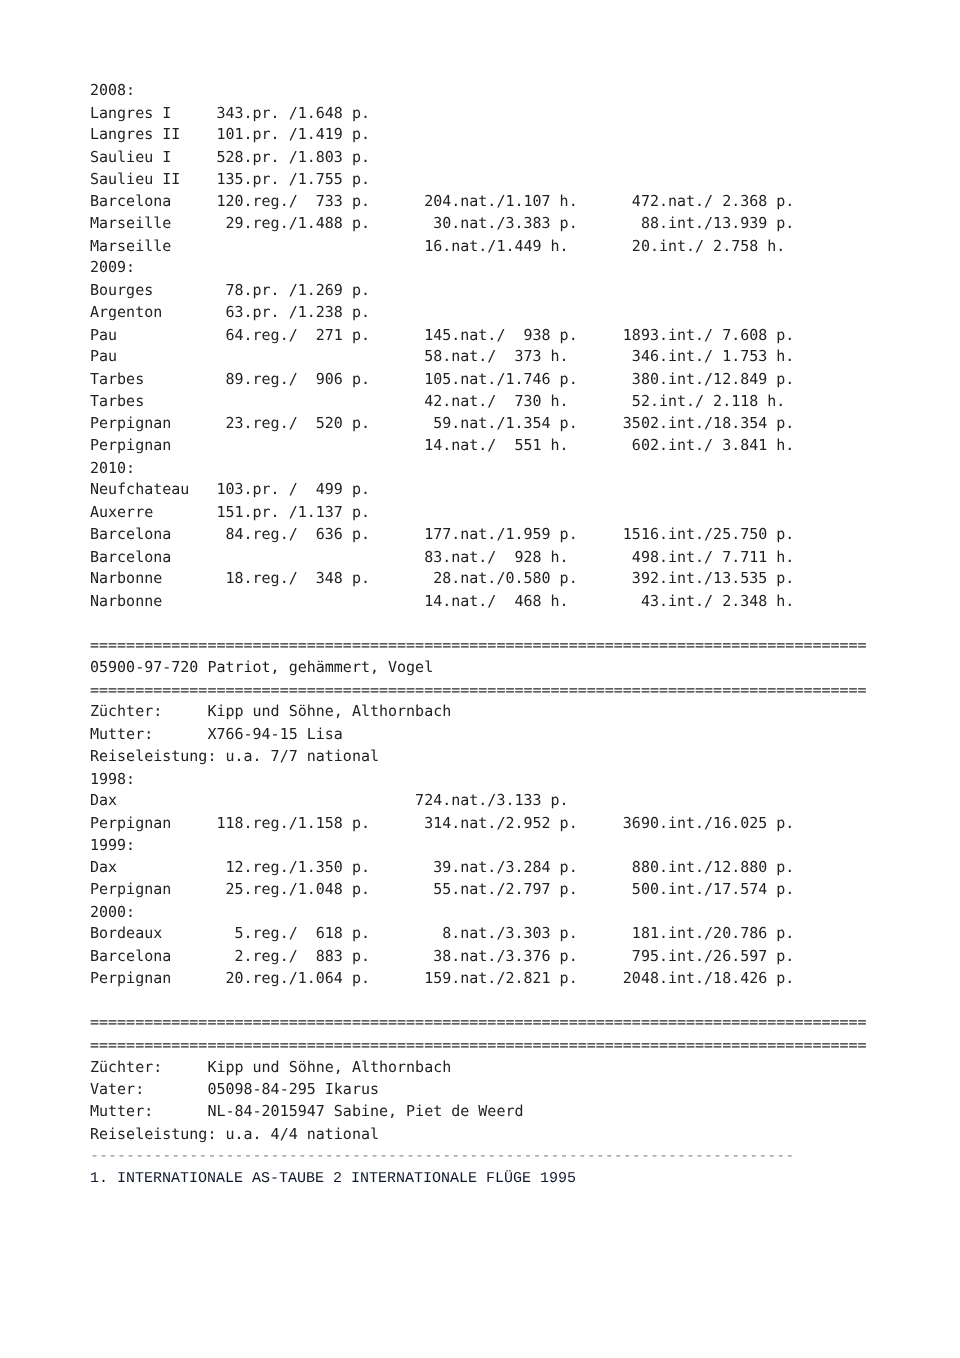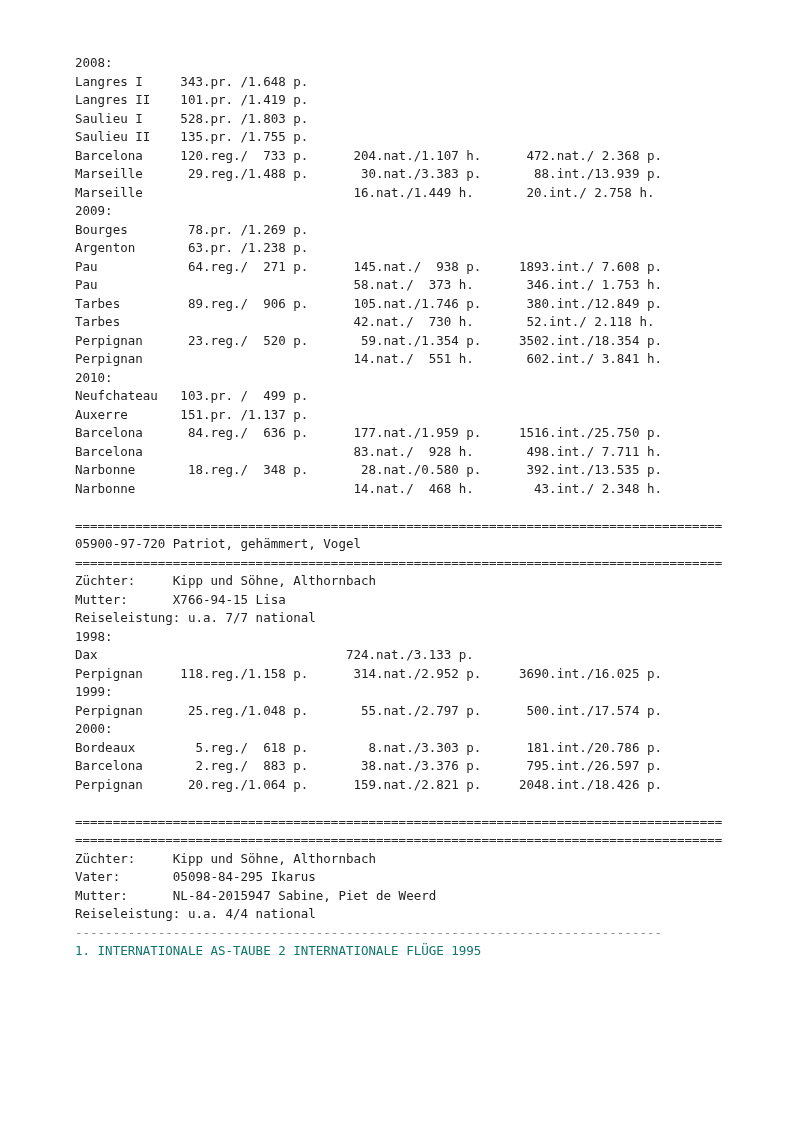--- a/index.html
+++ b/index.html
@@ -6,35 +6,35 @@
   .page {
     position: relative;
     width: 800px;
     height: 1132px;
     background: #ffffff;
     overflow: hidden;
   }
   .doc {
     position: absolute;
     left: 75px;
-    top: 54px;
+    top: 66px;
   }
   .line {
     white-space: pre;
     font-family: "DejaVu Sans Mono", "Liberation Mono", monospace;
     font-size: 12.5px;
     line-height: 18.5px;
     height: 18.5px;
     color: #222222;
   }
   .line.blank { height: 18.5px; }
   .rule-dark { color: #2b2b2b; }
   .rule-light { color: #8f8f8f; }
   .heading { color: #1c1c1c; }
-  .award { color: #0f766e; }
+  .award { color: #0f172a; font-family: Liberation Mono, monospace; }
 </style>
 </head>
 <body>
 
 <div class="page">
   <div class="doc">
 
     <section>
 
     <div class="line">2008:</div>
@@ -75,20 +75,21 @@
         <div class="line">Mutter:      X766-94-15 Lisa</div>
         <div class="line">Reiseleistung: u.a. 7/7 national</div>
       </section>
 
     <section>
 
     <div class="line">1998:</div>
         <div class="line">Dax                                 724.nat./3.133 p.</div>
         <div class="line">Perpignan     118.reg./1.158 p.      314.nat./2.952 p.     3690.int./16.025 p.</div>
         <div class="line">1999:</div>
+        <div class="line">Dax            12.reg./1.350 p.       39.nat./3.284 p.      880.int./12.880 p.</div>
         <div class="line">Perpignan      25.reg./1.048 p.       55.nat./2.797 p.      500.int./17.574 p.</div>
         <div class="line">2000:</div>
         <div class="line">Bordeaux        5.reg./  618 p.        8.nat./3.303 p.      181.int./20.786 p.</div>
         <div class="line">Barcelona       2.reg./  883 p.       38.nat./3.376 p.      795.int./26.597 p.</div>
         <div class="line">Perpignan      20.reg./1.064 p.      159.nat./2.821 p.     2048.int./18.426 p.</div>
       </section>
 
     <div class="line blank"></div>
 
     <div class="line rule-dark">======================================================================================</div>

